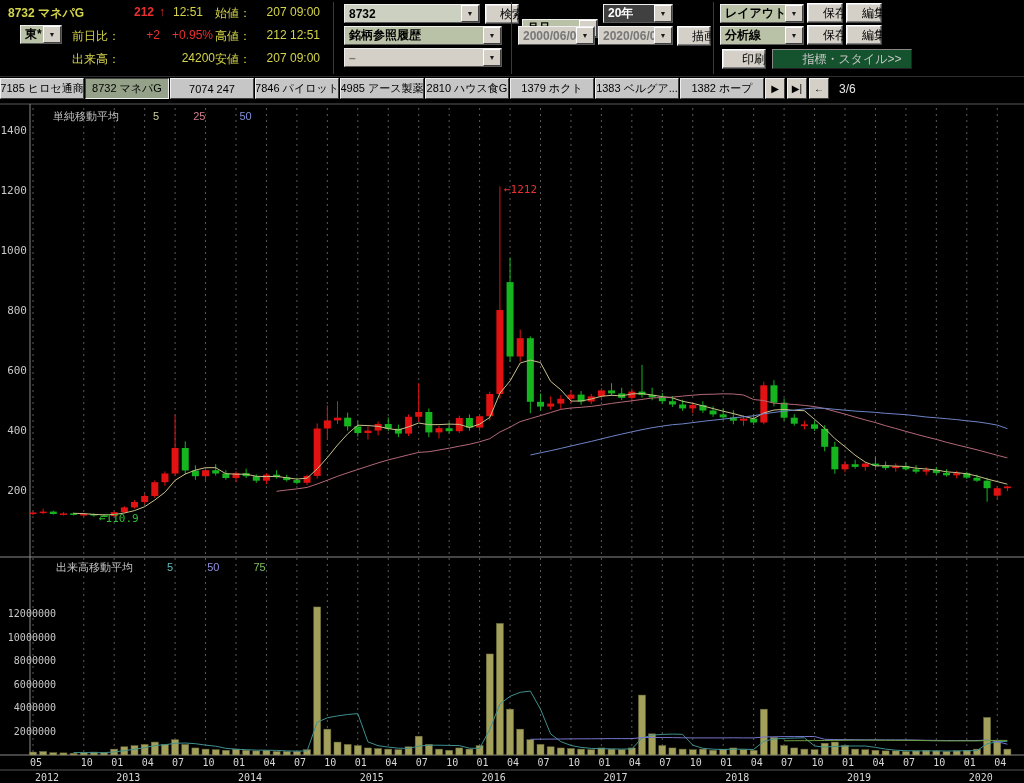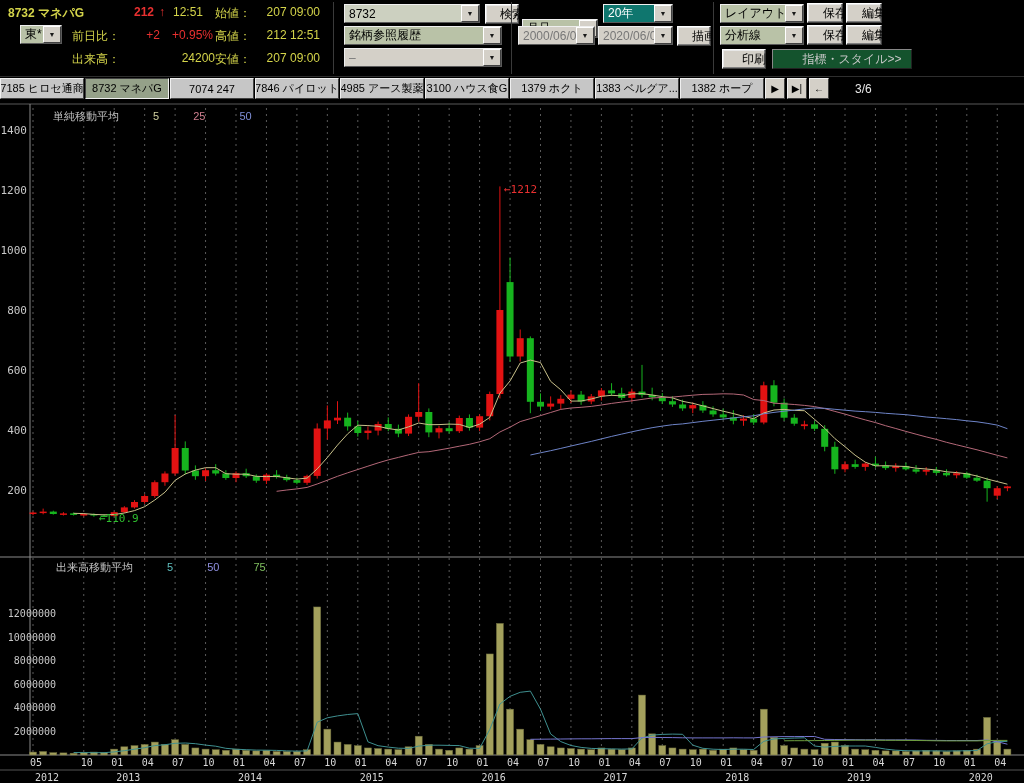--- a/index.html
+++ b/index.html
@@ -8,44 +8,44 @@
   #header{position:absolute;left:0;top:0;width:1024px;height:77px;background:#000;}
   #header span.t{position:absolute;font-size:12px;white-space:nowrap;}
   .y{color:#d4d44a;} .r{color:#e83030;}
   .bold{font-weight:bold;}
   .num{text-align:right;display:inline-block;}
   .vdiv{position:absolute;top:2px;height:72px;width:1px;background:#3a3a3a;}
   .hdivider{position:absolute;left:0;top:76px;width:1024px;height:1px;background:#2e2e2e;}
   
   .combo{position:absolute;height:19px;background:#b9c2a7;border:1px solid;
     border-color:#efefef #5a5a5a #5a5a5a #efefef;display:flex;align-items:center;
-    font-size:12px;color:#000;box-sizing:border-box;}
+    font-size:12px;color:#000;box-sizing:border-box;font-weight:bold;}
   .combo .cv{padding-left:4px;white-space:nowrap;overflow:hidden;flex:1;}
   .combo .ca{width:16px;align-self:stretch;background:#d4d0c8;border:1px solid;
     border-color:#fff #404040 #404040 #fff;display:flex;align-items:center;justify-content:center;
     font-size:7px;color:#1a1a1a;}
   .combo.gray{background:#d4d0c8;}
   .combo.gray .cv{color:#777;}
-  .combo.blue{background:#0f766e;}
+  .combo.blue{background:#404040;}
   .combo.blue .cv{color:#fff;}
   .combo.lite{background:#ccd0c0;}
   .btn{position:absolute;height:20px;background:#d4d0c8;border:1px solid;
     border-color:#fff #404040 #404040 #fff;box-shadow:inset -1px -1px 0 #808080,inset 1px 1px 0 #e8e8e8;
     color:#000;font-size:12px;display:flex;align-items:center;justify-content:center;
     box-sizing:border-box;cursor:default;white-space:nowrap;padding-left:20px;}
   .btn.dark{background:#14532d;color:#c8c8c8;border-color:#888 #222 #222 #888;box-shadow:none;}
   
   #tabbar{position:absolute;left:0;top:78px;width:1024px;height:22px;background:#000;display:flex;}
   .tab{width:84px;height:21px;background:#c6c6c6;border:1px solid;border-color:#efefef #404040 #404040 #efefef;
     box-sizing:border-box;margin-right:1px;font-size:11px;color:#000;display:flex;align-items:center;
     justify-content:center;white-space:nowrap;overflow:hidden;}
   .tab.active{background:#95a189;border-color:#404040 #efefef #efefef #404040;}
   .navbtn{width:20px;height:21px;background:#d4d0c8;border:1px solid;border-color:#efefef #404040 #404040 #efefef;
     box-sizing:border-box;margin-right:2px;font-size:10px;color:#000;display:flex;align-items:center;justify-content:center;}
-  #pageind{color:#e8e8e8;font-size:12px;margin-left:24px;display:flex;align-items:center;}
+  #pageind{color:#e8e8e8;font-size:12px;margin-left:8px;display:flex;align-items:center;}
   
   #chartwrap{position:absolute;left:0;top:100px;width:1024px;height:683px;background:#000;}
   #chartsvg{position:absolute;left:0;top:0;}
   .legend{position:absolute;font-size:11px;color:#c4c4c4;white-space:nowrap;}
   .legend span{margin-right:14px;margin-left:20px;}
 </style>
 </head>
 <body>
 
 <div id="header">
@@ -127,21 +127,21 @@
   <div class="hdivider"></div>
 </div>
 
 <div id="tabbar">
 
 <div class="tab">7185 ヒロセ通商</div>
     <div class="tab active">8732 マネパG</div>
     <div class="tab">7074 247</div>
     <div class="tab">7846 パイロット</div>
     <div class="tab">4985 アース製薬</div>
-    <div class="tab">3100 ハウス食G</div>
+    <div class="tab">2810 ハウス食G</div>
     <div class="tab">1379 ホクト</div>
     <div class="tab">1383 ベルグア...</div>
     <div class="tab">1382 ホープ</div>
     <div class="navbtn">▶</div>
     <div class="navbtn">▶|</div>
     <div class="navbtn">←</div>
     <div id="pageind">3/6</div>
   </div>
 
 <div id="chartwrap">

